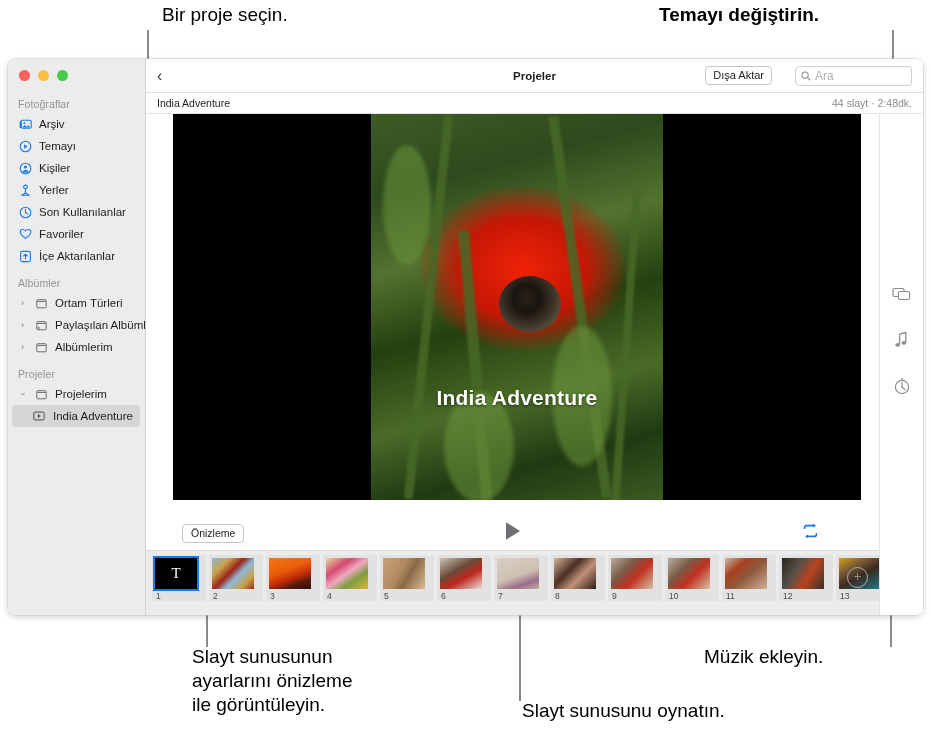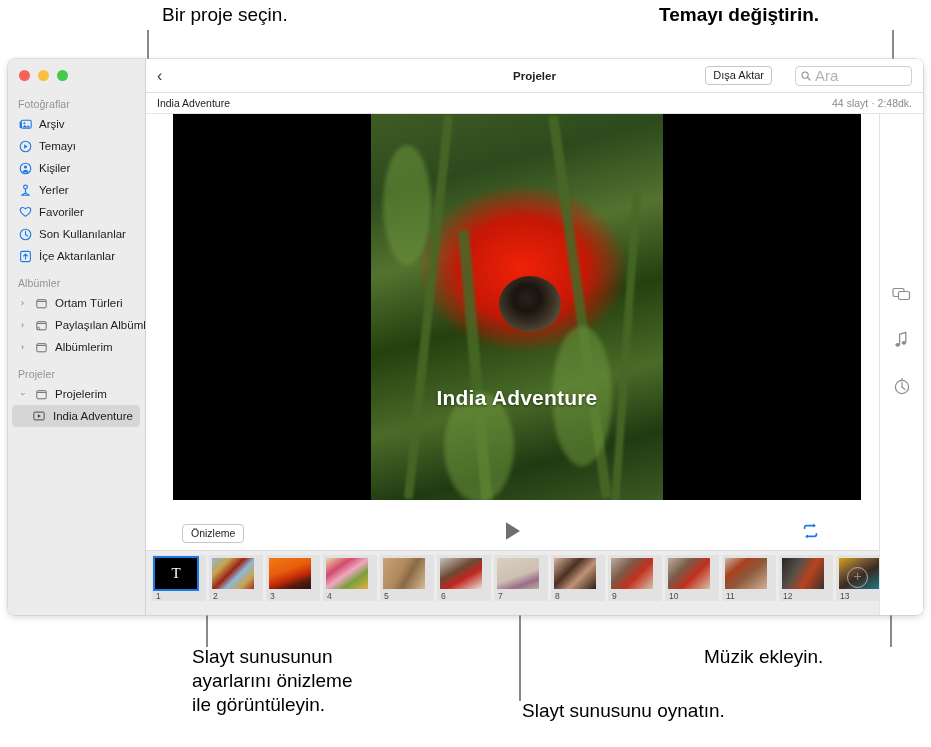--- a/index.html
+++ b/index.html
@@ -56,21 +56,21 @@
   .ttl{position:absolute;left:0;right:0;text-align:center;font-size:11.5px;font-weight:700;color:#1d1d1f;pointer-events:none;}
   .tbright{margin-left:auto;display:flex;align-items:center;gap:23px;z-index:2;}
   .exportbtn{
     font-size:11px;color:#1d1d1f;border:.5px solid #c6c6c8;border-radius:4px;
     padding:2px 7px 3px;background:#fff;cursor:default;
   }
   .searchbox{
     display:flex;align-items:center;gap:4px;width:105px;height:18px;
     border:.5px solid #d0d0d2;border-radius:4px;padding:0 5px;background:#fff;
   }
-  .searchbox .ph{font-size:15px;color:#b3b3b6;}
+  .searchbox .ph{font-size:12px;color:#b3b3b6;}
 
   .subbar{
     height:20px;flex:0 0 20px;display:flex;align-items:center;
     padding:0 11px;border-bottom:.5px solid #e4e4e5;background:#fff;
   }
   .subbar .nm{font-size:10.5px;color:#1d1d1f;}
   .subbar .meta{margin-left:auto;font-size:10.5px;color:#8b8b8f;}
 
   .stage{flex:1;position:relative;background:#fff;display:flex;align-items:center;justify-content:center;min-height:0;}
   .slide{
@@ -197,35 +197,35 @@
               <circle cx="6.5" cy="3" r="1.9" fill="none" stroke="#1a7aec" stroke-width="1.1"></circle>
               <path d="M6.5 5v4.4" stroke="#1a7aec" stroke-width="1.1"></path>
               <path d="M2.6 11.3l3.9-2.2 3.9 2.2z" fill="none" stroke="#1a7aec" stroke-width="1.1" stroke-linejoin="round"></path>
             </svg>
         </span>
         <span class="lbl">Yerler</span>
       </div>
 
       <div class="row">
         <span class="ico">
-          <svg width="13" height="12" viewBox="0 0 13 12">
-              <path d="M6.5 10.4C3.3 8 1.2 6.3 1.2 4.2 1.2 2.6 2.4 1.5 3.9 1.5c1 0 1.9.5 2.6 1.4.7-.9 1.6-1.4 2.6-1.4 1.5 0 2.7 1.1 2.7 2.7 0 2.1-2.1 3.8-5.3 6.2z" fill="none" stroke="#1a7aec" stroke-width="1.1"></path>
-            </svg>
-        </span>
-        <span class="lbl">Favoriler</span>
-      </div>
-
-      <div class="row">
-        <span class="ico">
           <svg width="13" height="13" viewBox="0 0 13 13">
               <circle cx="6.5" cy="6.5" r="5.3" fill="none" stroke="#1a7aec" stroke-width="1.1"></circle>
               <path d="M6.5 3.4v3.3l2.2 1.3" stroke="#1a7aec" stroke-width="1.1" fill="none" stroke-linecap="round"></path>
             </svg>
         </span>
         <span class="lbl">Son Kullanılanlar</span>
+      </div>
+
+      <div class="row">
+        <span class="ico">
+          <svg width="13" height="12" viewBox="0 0 13 12">
+              <path d="M6.5 10.4C3.3 8 1.2 6.3 1.2 4.2 1.2 2.6 2.4 1.5 3.9 1.5c1 0 1.9.5 2.6 1.4.7-.9 1.6-1.4 2.6-1.4 1.5 0 2.7 1.1 2.7 2.7 0 2.1-2.1 3.8-5.3 6.2z" fill="none" stroke="#1a7aec" stroke-width="1.1"></path>
+            </svg>
+        </span>
+        <span class="lbl">Favoriler</span>
       </div>
 
       <div class="row">
         <span class="ico">
           <svg width="13" height="13" viewBox="0 0 13 13">
               <rect x="1.6" y="1.4" width="9.8" height="10.2" rx="1.6" fill="none" stroke="#1a7aec" stroke-width="1.1"></rect>
               <path d="M6.5 9V4.2M4.6 6l1.9-1.9L8.4 6" stroke="#1a7aec" stroke-width="1.1" fill="none" stroke-linecap="round" stroke-linejoin="round"></path>
             </svg>
         </span>
         <span class="lbl">İçe Aktarılanlar</span>

